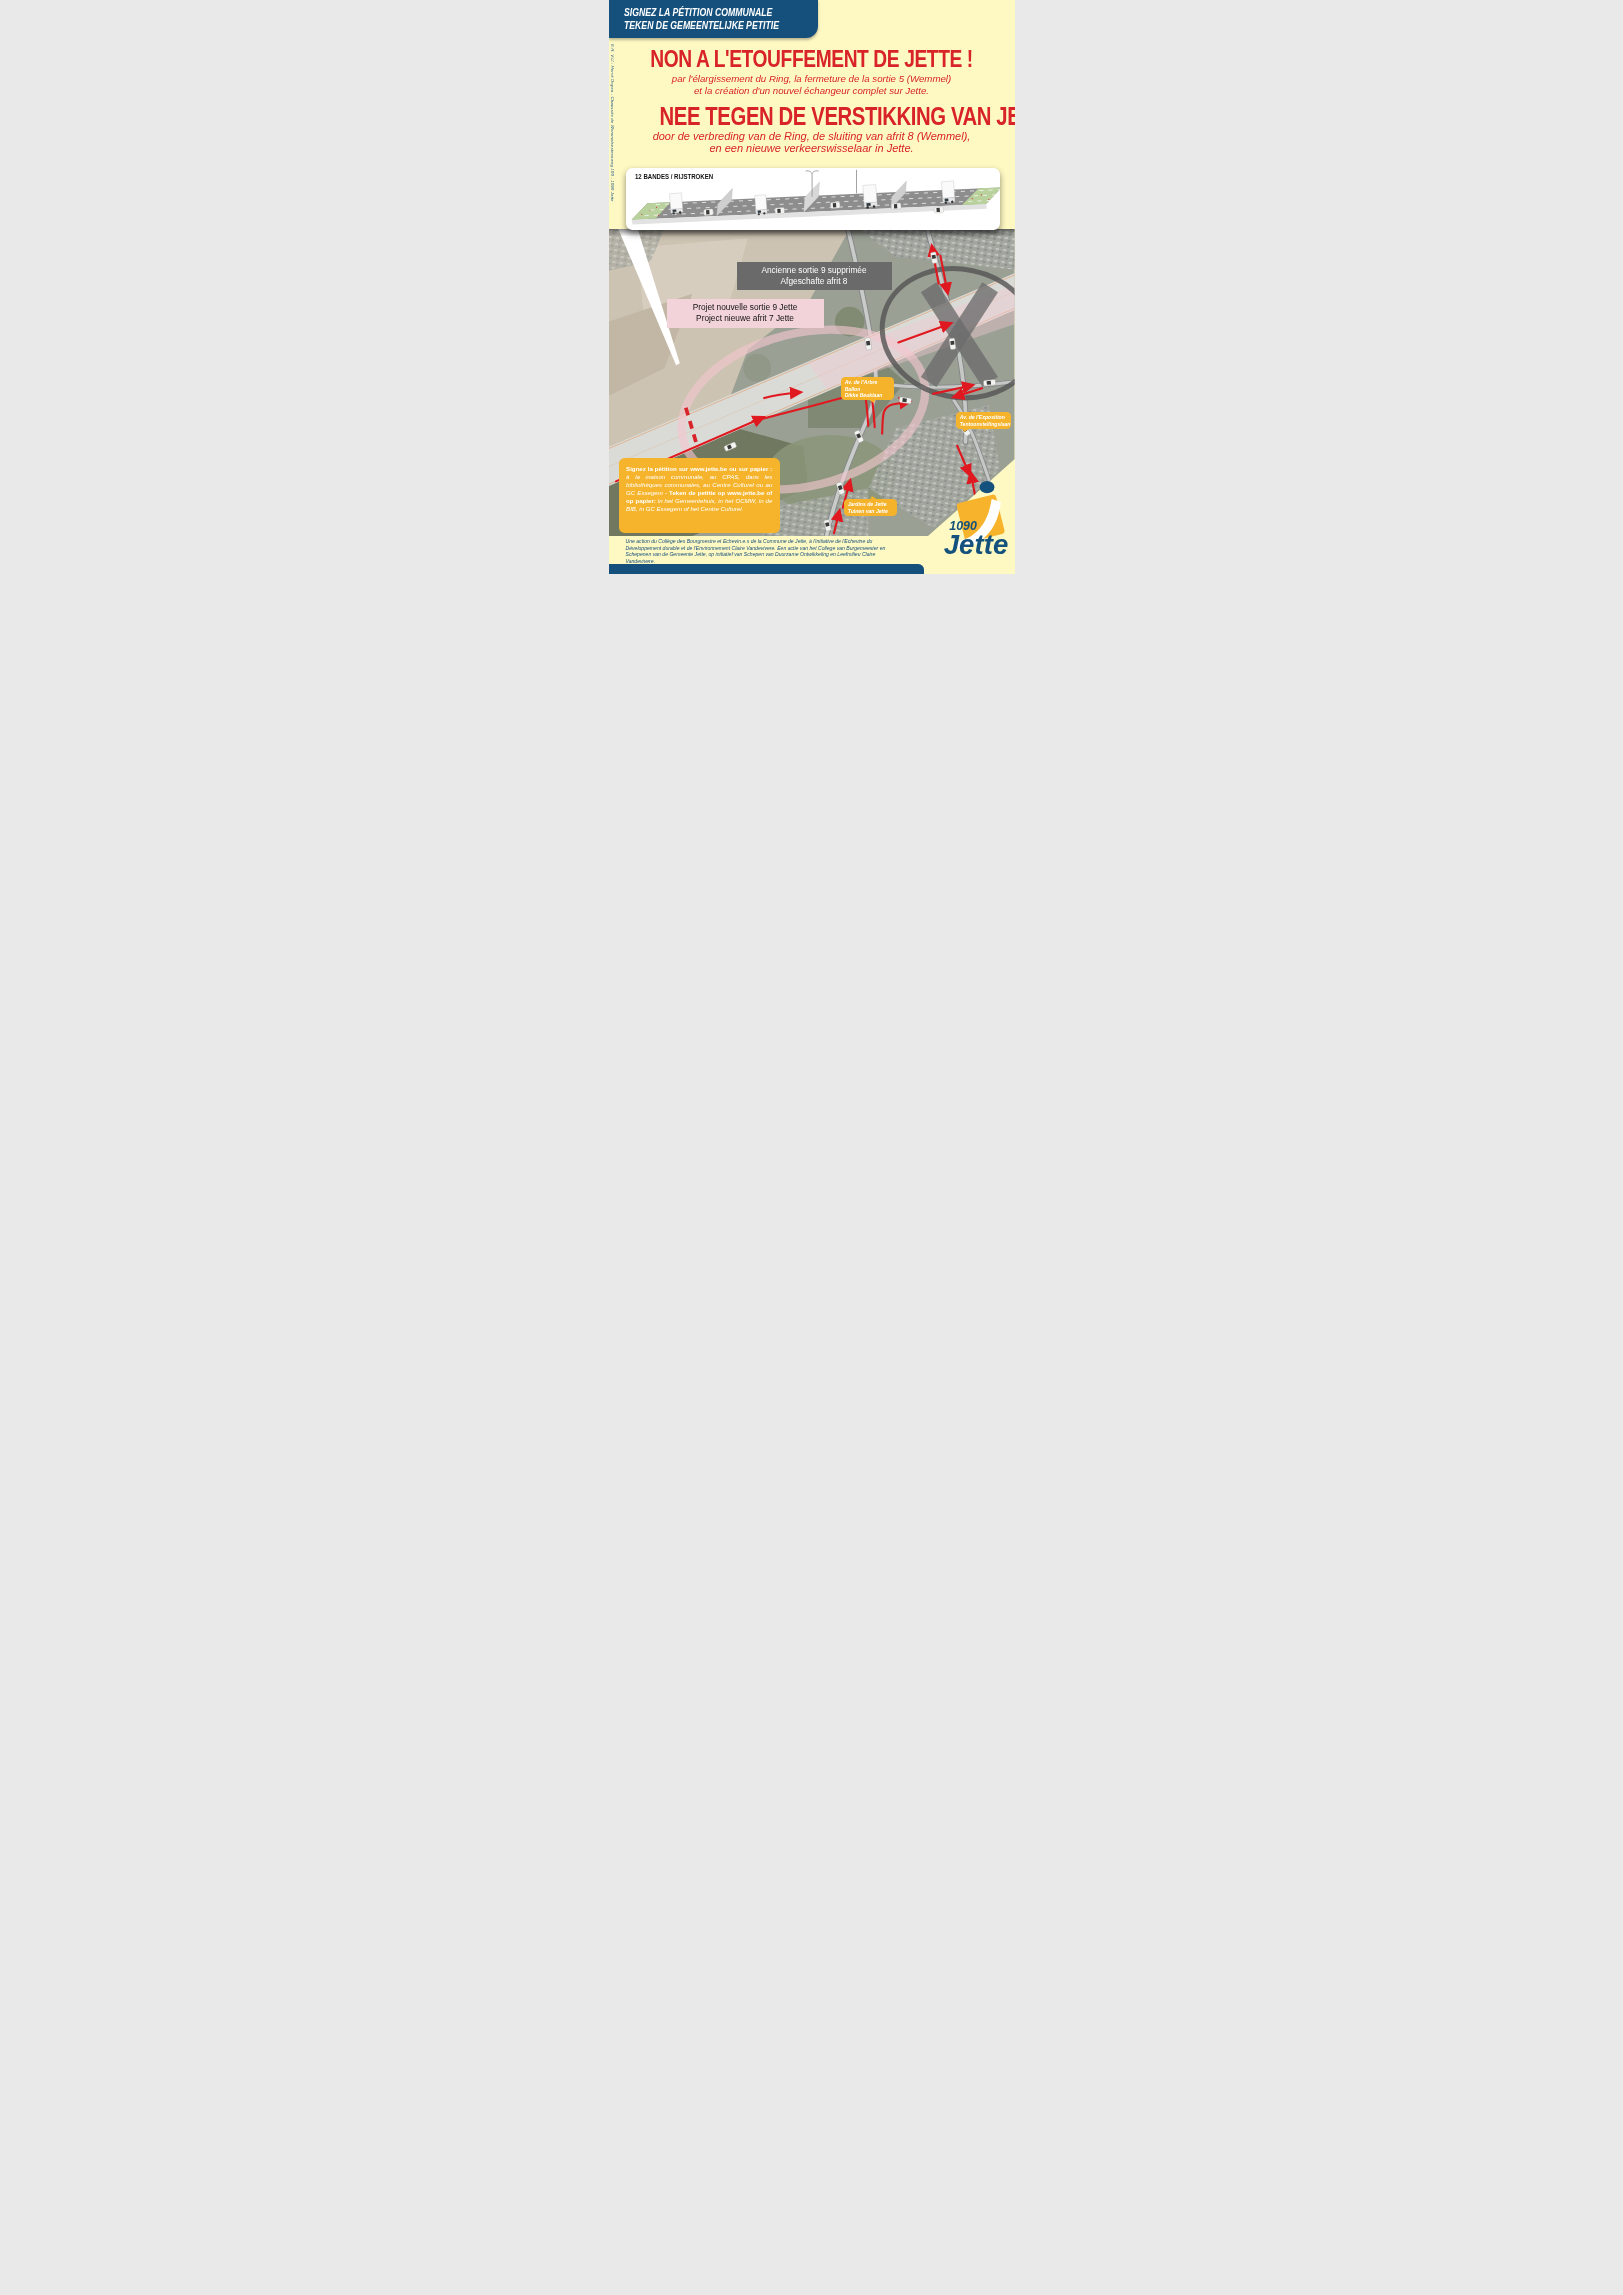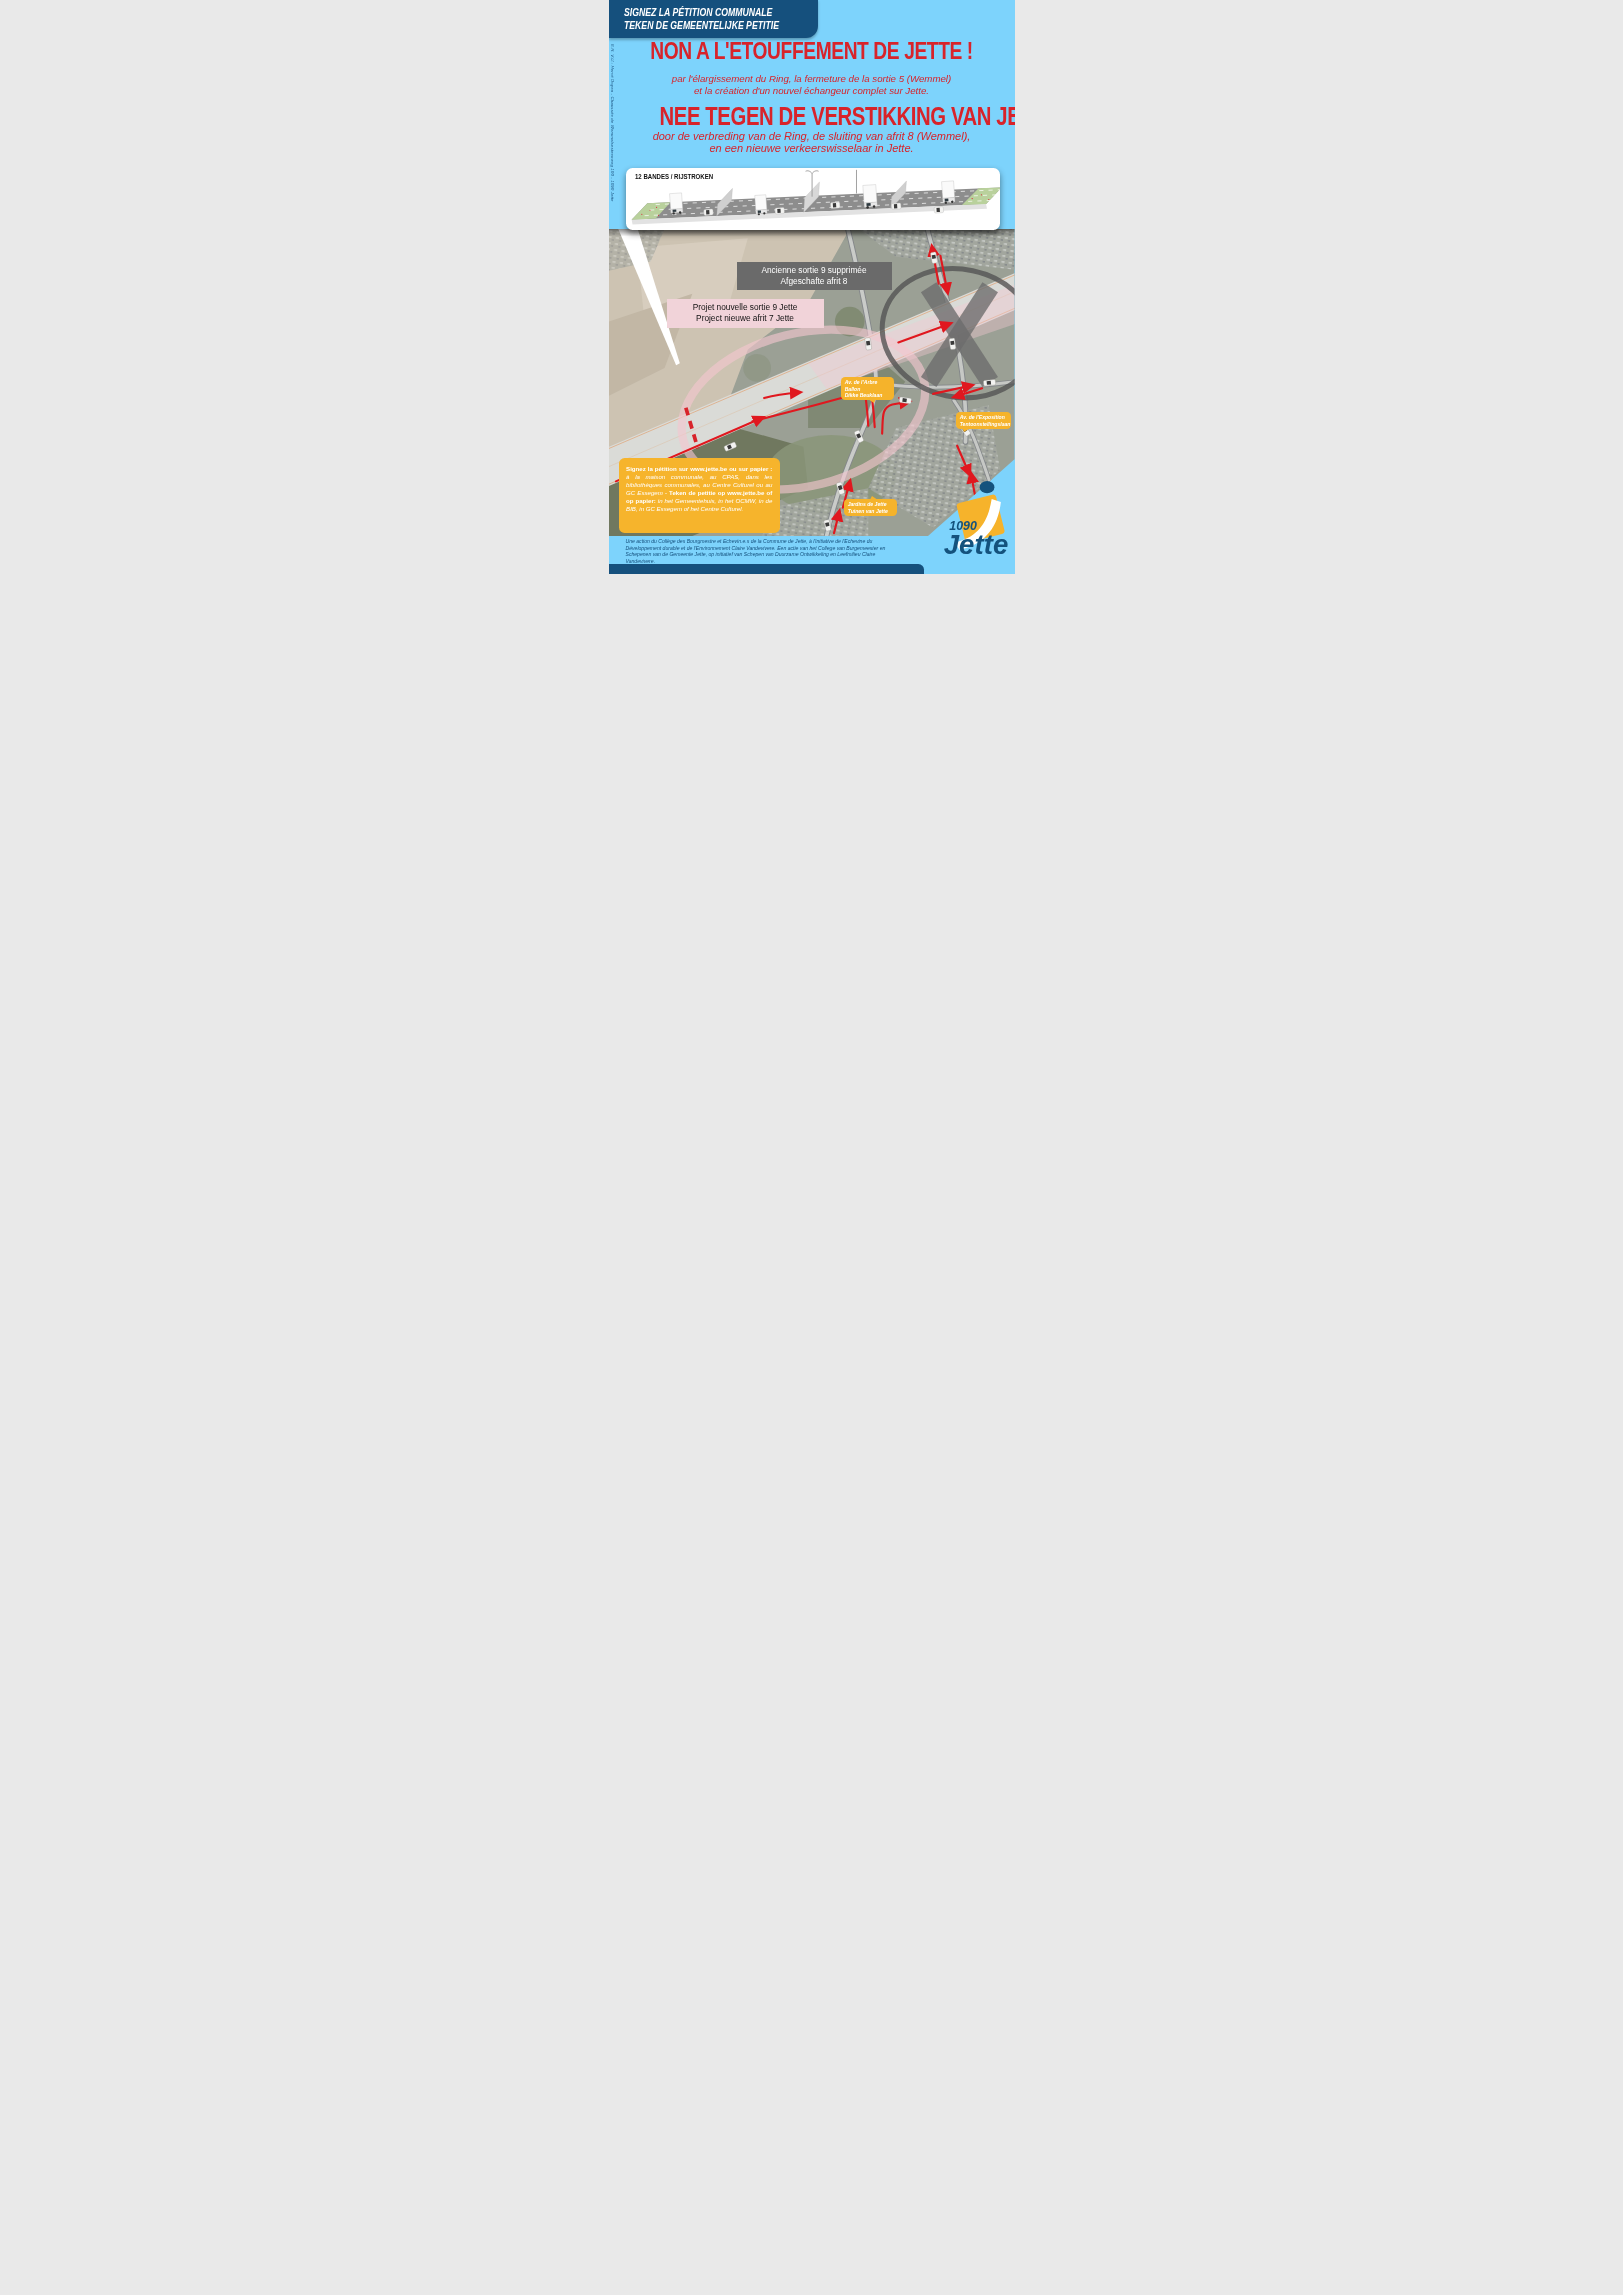--- a/index.html
+++ b/index.html
@@ -1,31 +1,31 @@
 <!DOCTYPE html>
 <html style="font-size:7.4px"><head>
 <meta charset="utf-8">
 <style>
   html,body{margin:0;padding:0;background:#e9e9e9;}
-  .page{position:relative;width:406px;height:574px;margin:0 auto;background:#7dd3fc;
+  .page{position:relative;width:406px;height:574px;margin:0 auto;background:#fef9c3;
         font-family:"Liberation Sans", sans-serif;overflow:hidden;}
   
   .banner{position:absolute;left:0;top:0;width:209px;height:38px;background:#15507d;
           border-bottom-right-radius:12px;box-shadow:0 1.4px 2.8px rgba(0,0,0,.28);
           color:#fff;padding-top:5.6px;box-sizing:border-box;}
   .banner .line{font-style:italic;font-weight:700;font-size:10.6px;line-height:13px;
                 margin-left:15.7px;white-space:nowrap;}
   .cond{display:inline-block;transform:scaleX(.82);transform-origin:left center;white-space:nowrap;}
   .condc{display:inline-block;transform:scaleX(.8);transform-origin:center;white-space:nowrap;}
   
   .vcredit{position:absolute;left:1.4px;top:44px;height:194px;writing-mode:vertical-rl;
            font-size:4.4px;font-style:italic;color:#1b5380;letter-spacing:0.1px;}
   
   .hl{position:absolute;left:0;width:406px;text-align:center;color:#d8232a;}
-  .hl-title-fr{top:37px;font-size:24px;font-weight:700;letter-spacing:-0.5px;}
+  .hl-title-fr{top:45px;font-size:24px;font-weight:700;letter-spacing:-0.5px;}
   .hl-sub-fr{top:73px;font-size:9.7px;font-style:italic;line-height:12px;}
   .hl-title-nl{top:102px;font-size:25.4px;font-weight:700;letter-spacing:-0.5px;}
   .hl-sub-nl{top:130px;font-size:11px;font-style:italic;line-height:12px;}
   
   .lanesbox{position:absolute;left:17px;top:168px;width:374px;height:62px;background:#fff;
             border-radius:6.5px;box-shadow:0 3.7px 6.5px rgba(0,0,0,.45);z-index:5;}
   .lanesbox h2{position:absolute;left:9.3px;top:3.7px;margin:0;font-size:7.4px;font-weight:700;
                color:#111;letter-spacing:0;}
   .lanesbox svg{position:absolute;left:0;top:0;}
   

